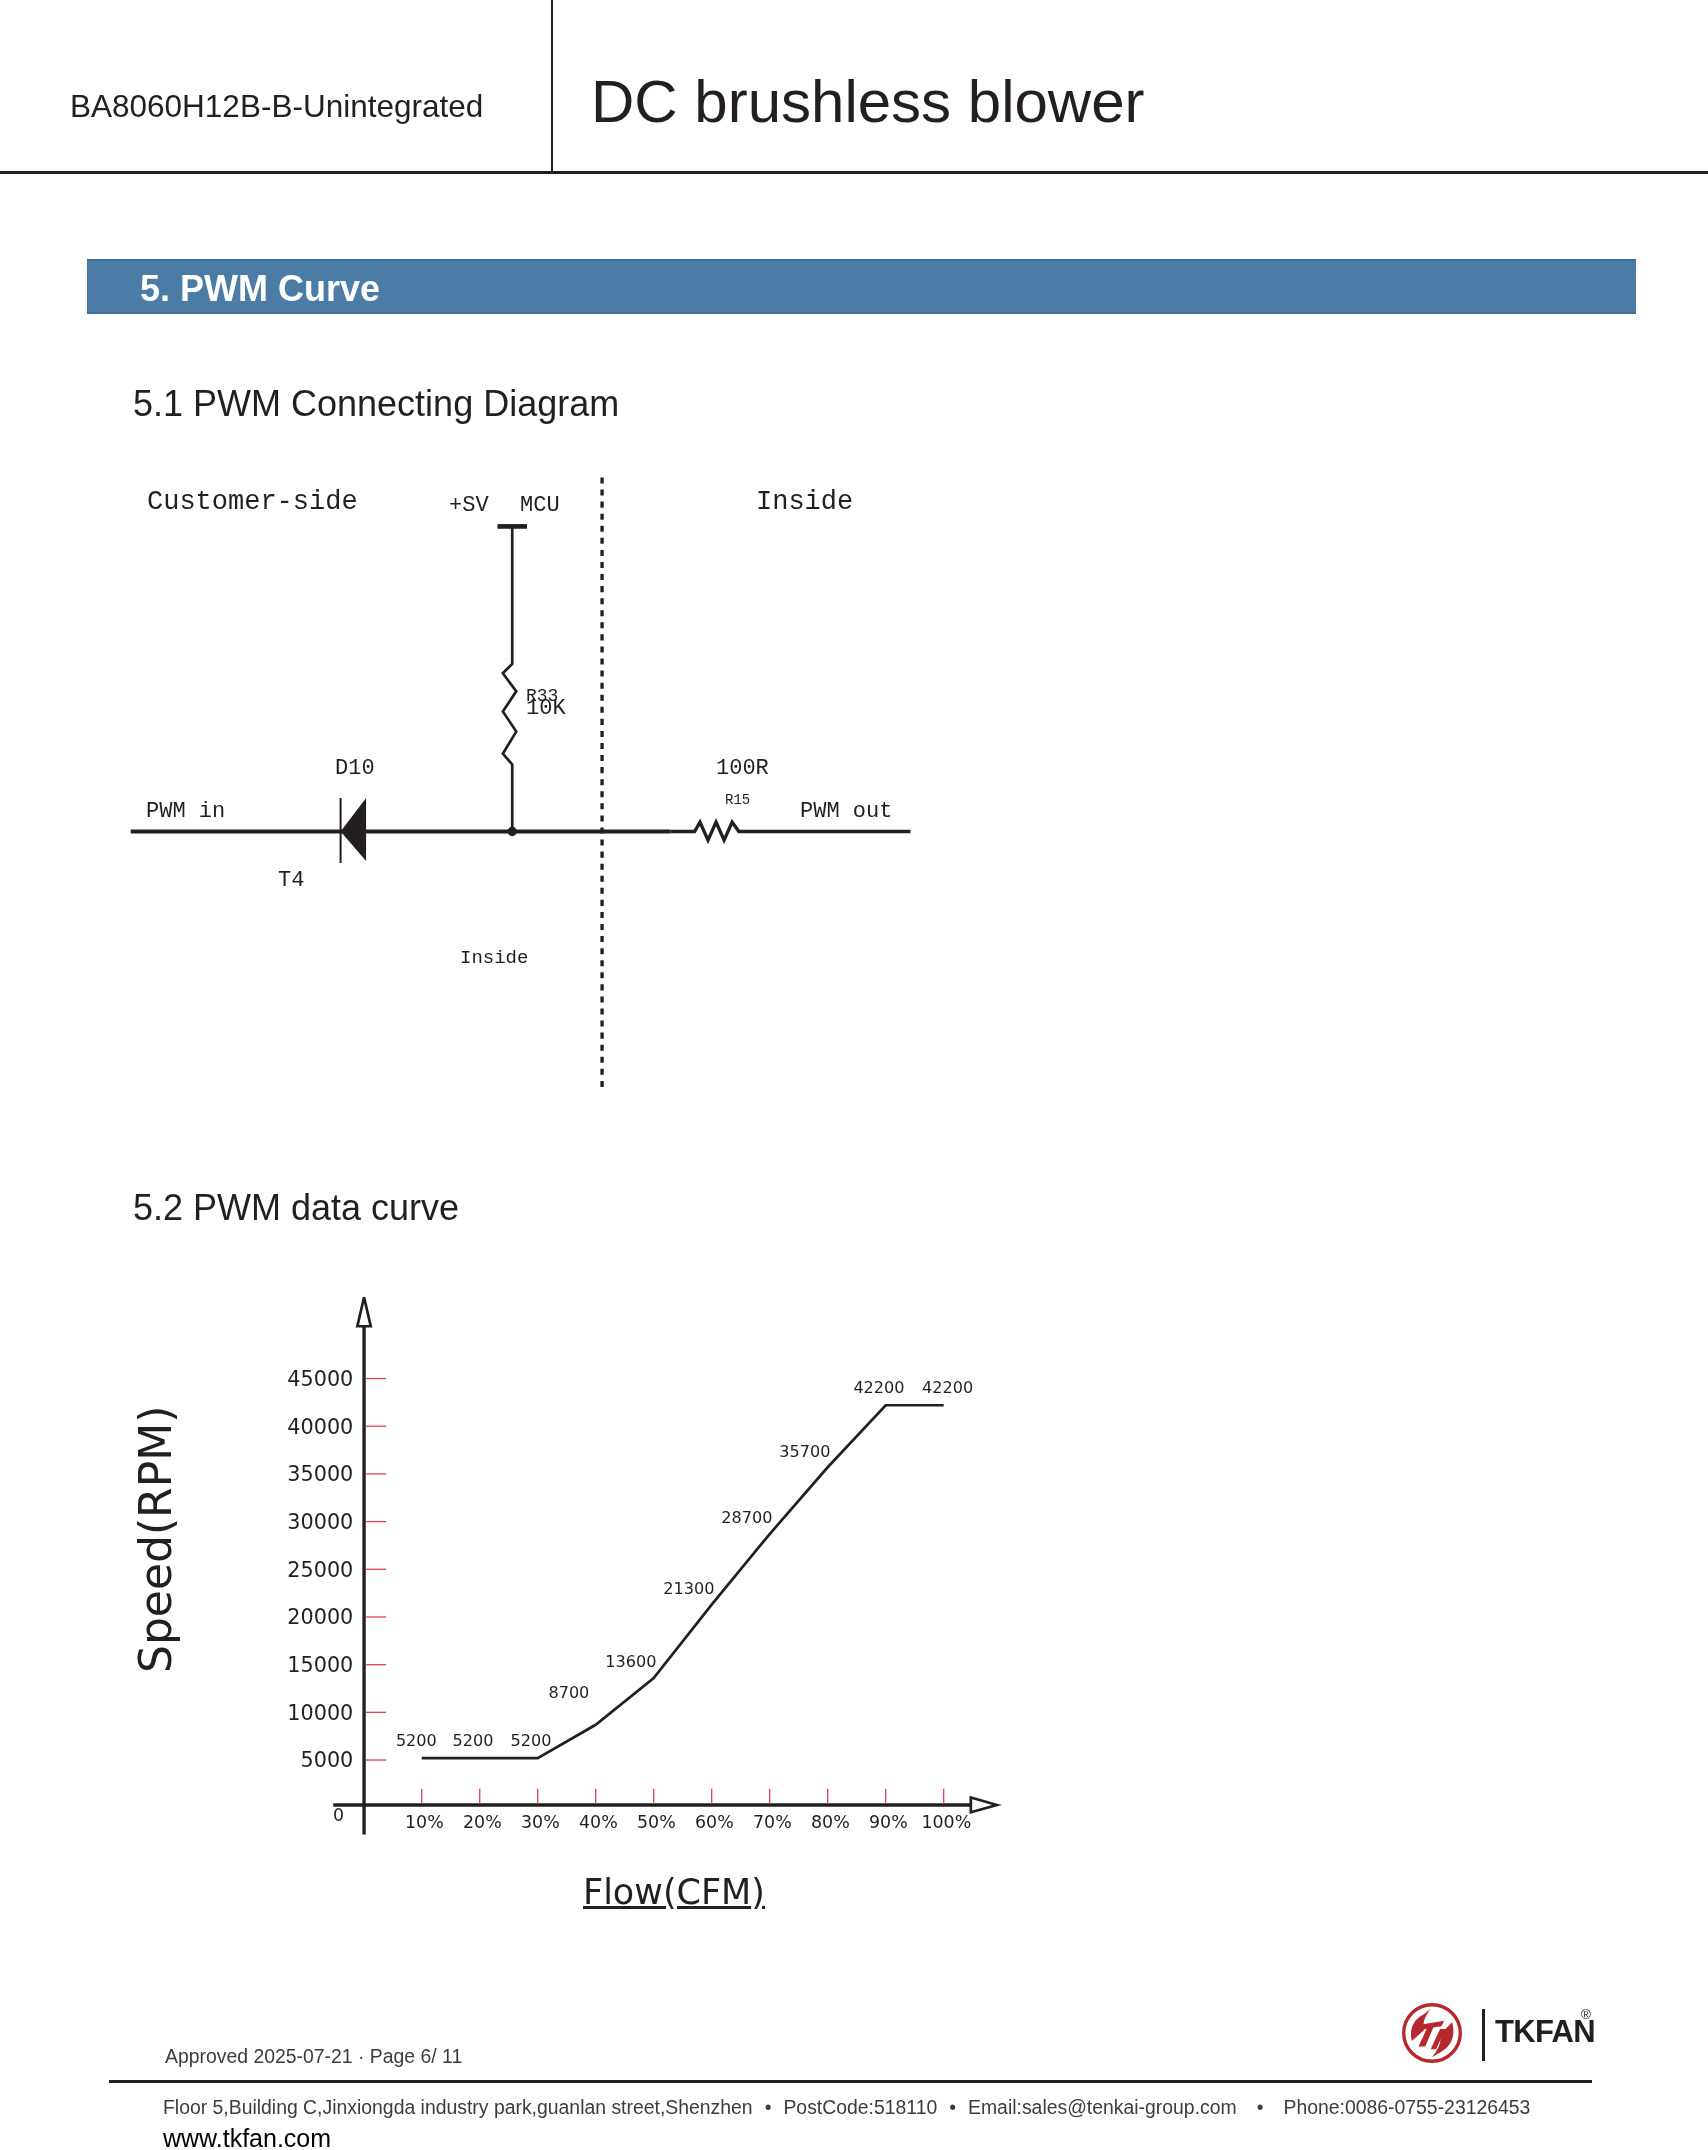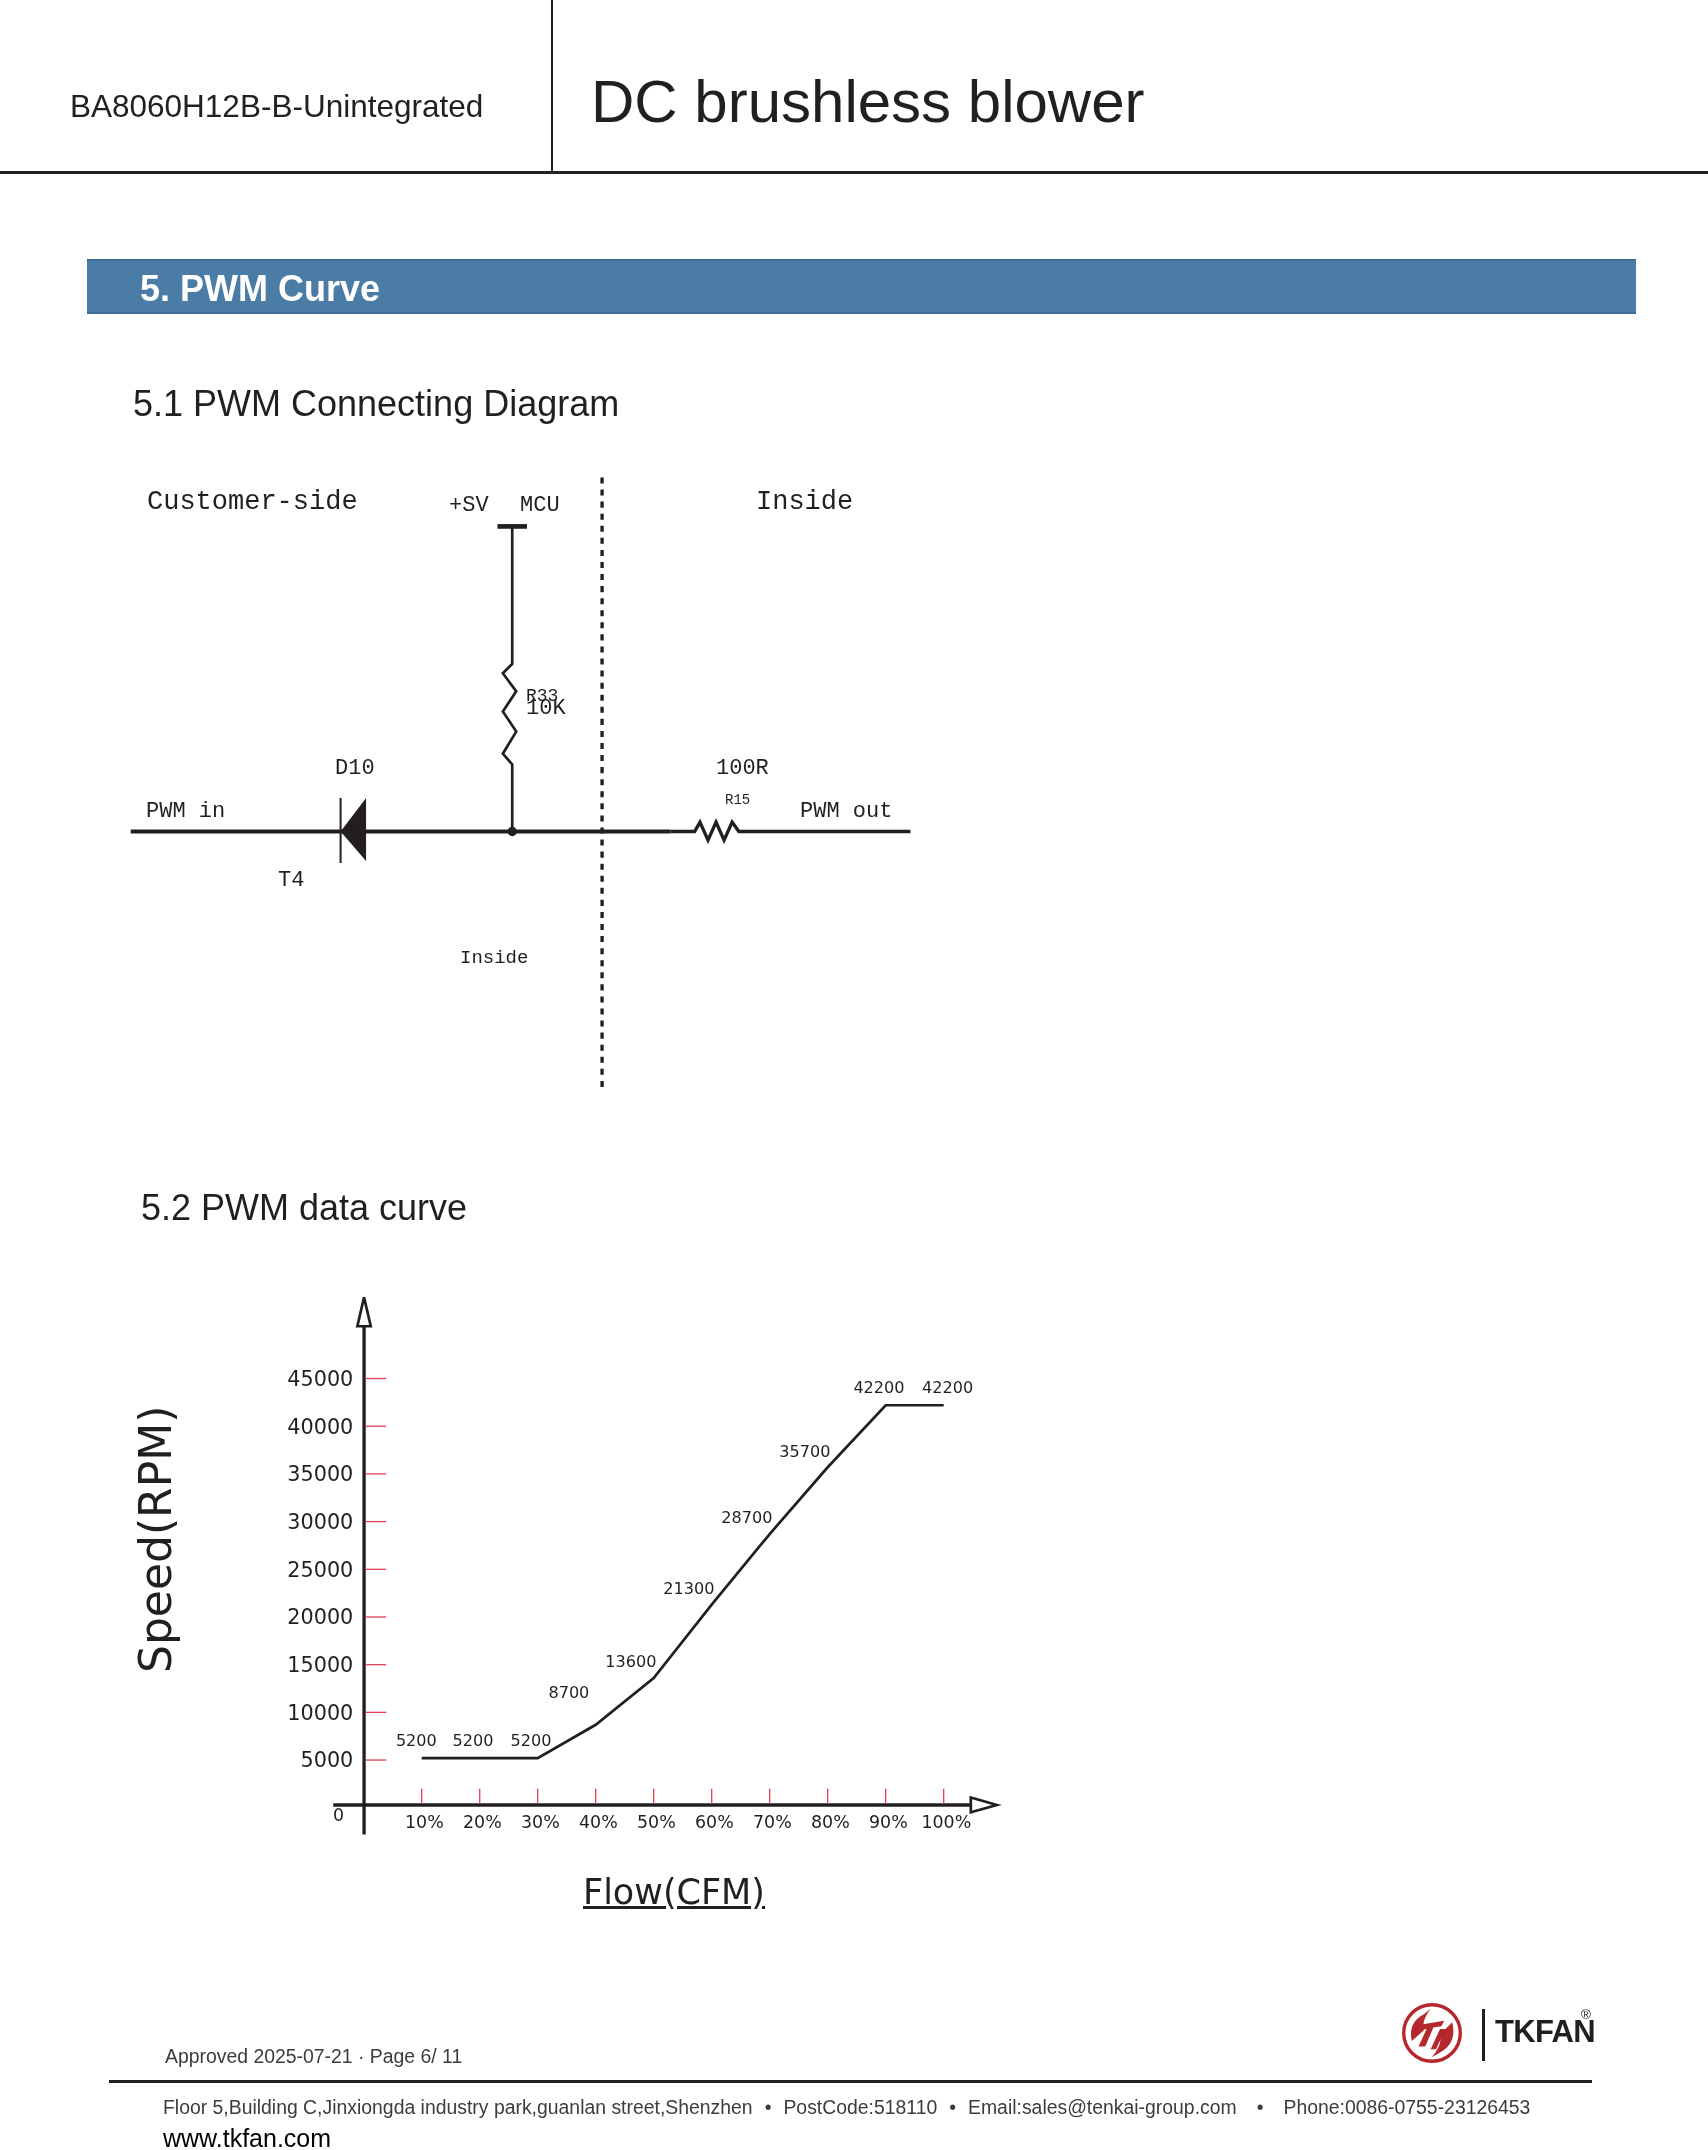--- a/index.html
+++ b/index.html
@@ -60,21 +60,21 @@
 <div class="abs diag-text" style="left:526px; top:658px; font-size:18px;margin-top:28px;">R33</div>
 <div class="abs diag-text" style="left:526px; top:696px; font-size:22px;">10K</div>
 <div class="abs diag-text" style="left:335px; top:756px; font-size:22px;">D10</div>
 <div class="abs diag-text" style="left:716px; top:756px; font-size:22px;">100R</div>
 <div class="abs diag-text" style="left:677px; top:792px; font-size:14px;margin-left:48px;">R15</div>
 <div class="abs diag-text" style="left:146px; top:799px; font-size:22px;">PWM in</div>
 <div class="abs diag-text" style="left:800px; top:799px; font-size:22px;">PWM out</div>
 <div class="abs diag-text" style="left:278px; top:868px; font-size:22px;">T4</div>
 <div class="abs diag-text" style="left:460px; top:947px; font-size:19px;">Inside</div>
 
-<div class="abs h2" style="left:133px; top:1187px;margin-left:8px;">5.2 PWM data curve</div>
+<div class="abs h2" style="left:133px; top:1187px;">5.2 PWM data curve</div>
 
 <div class="abs" style="left:0; top:0; width:1709px; height:2151px; pointer-events:none;">
   <svg id="chart-svg" width="1709" height="2151" viewBox="0 0 2549 3208" xmlns="http://www.w3.org/2000/svg">
 
     <line x1="543" y1="1960" x2="543" y2="2736" stroke="#231f20" stroke-width="5"></line>
     <polygon points="543,1935 533,1978 553,1978" fill="#ffffff" stroke="#231f20" stroke-width="4"></polygon>
     <line x1="497" y1="2692" x2="1450" y2="2692" stroke="#231f20" stroke-width="5"></line>
     <polygon points="1487,2692 1448,2681 1448,2703" fill="#ffffff" stroke="#231f20" stroke-width="4"></polygon>
     <g id="yticks">
         <line x1="546" x2="576" y1="2625" y2="2625" stroke="#e0455a" stroke-width="2"></line>

